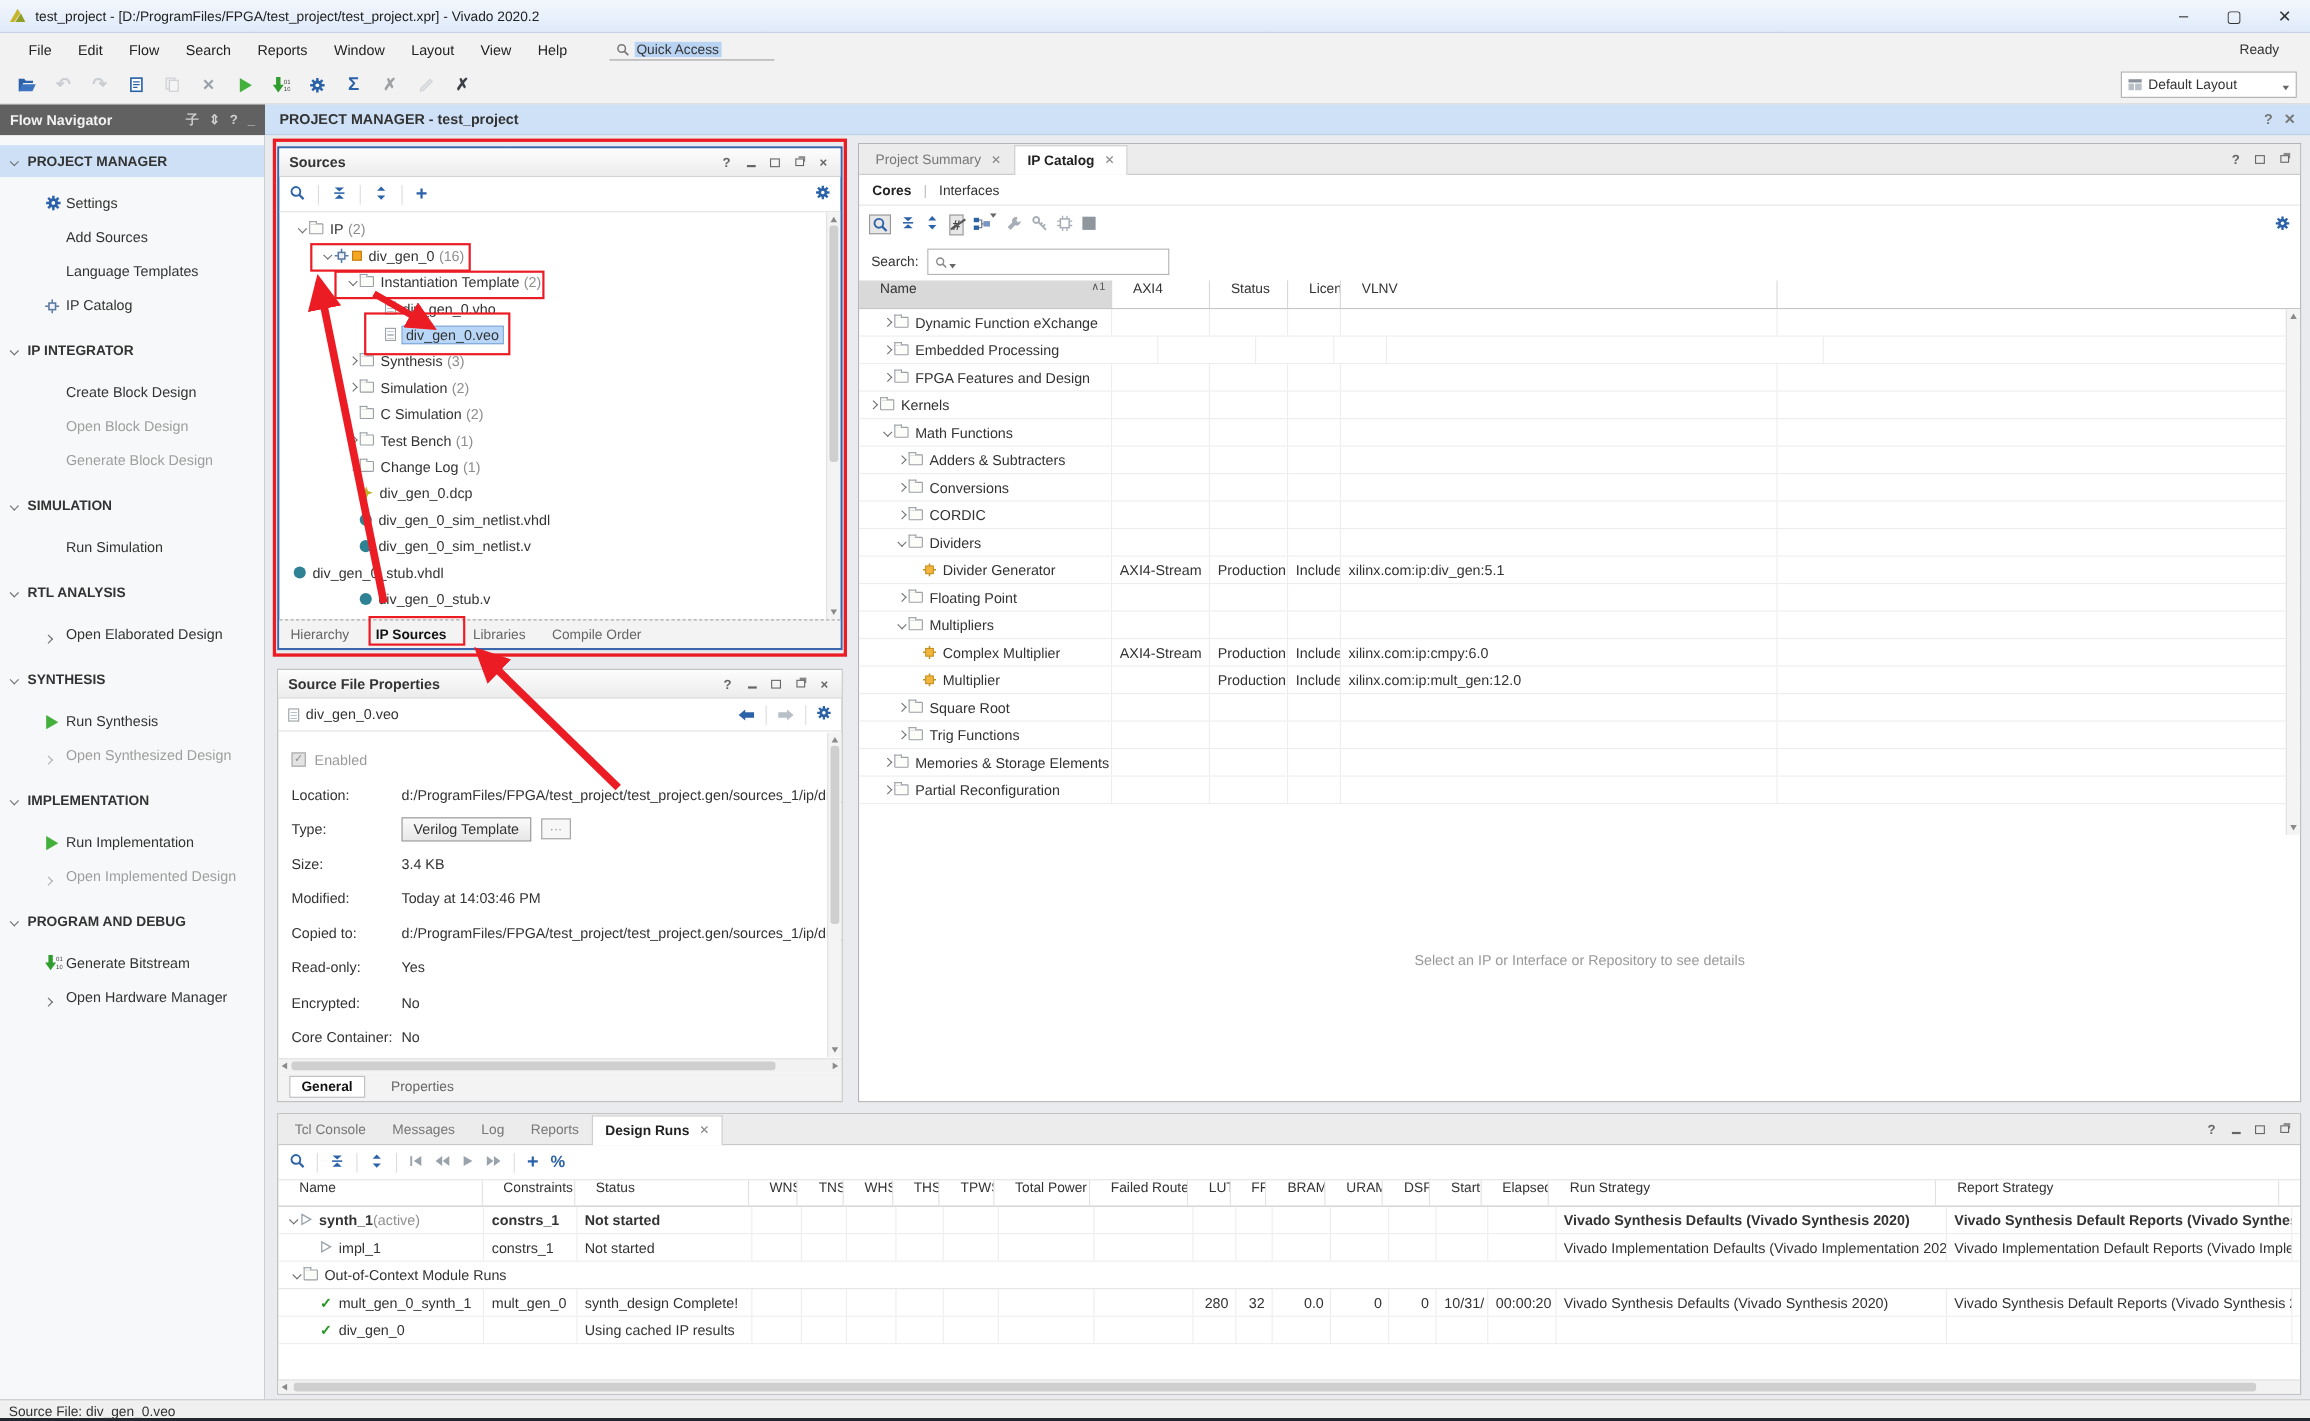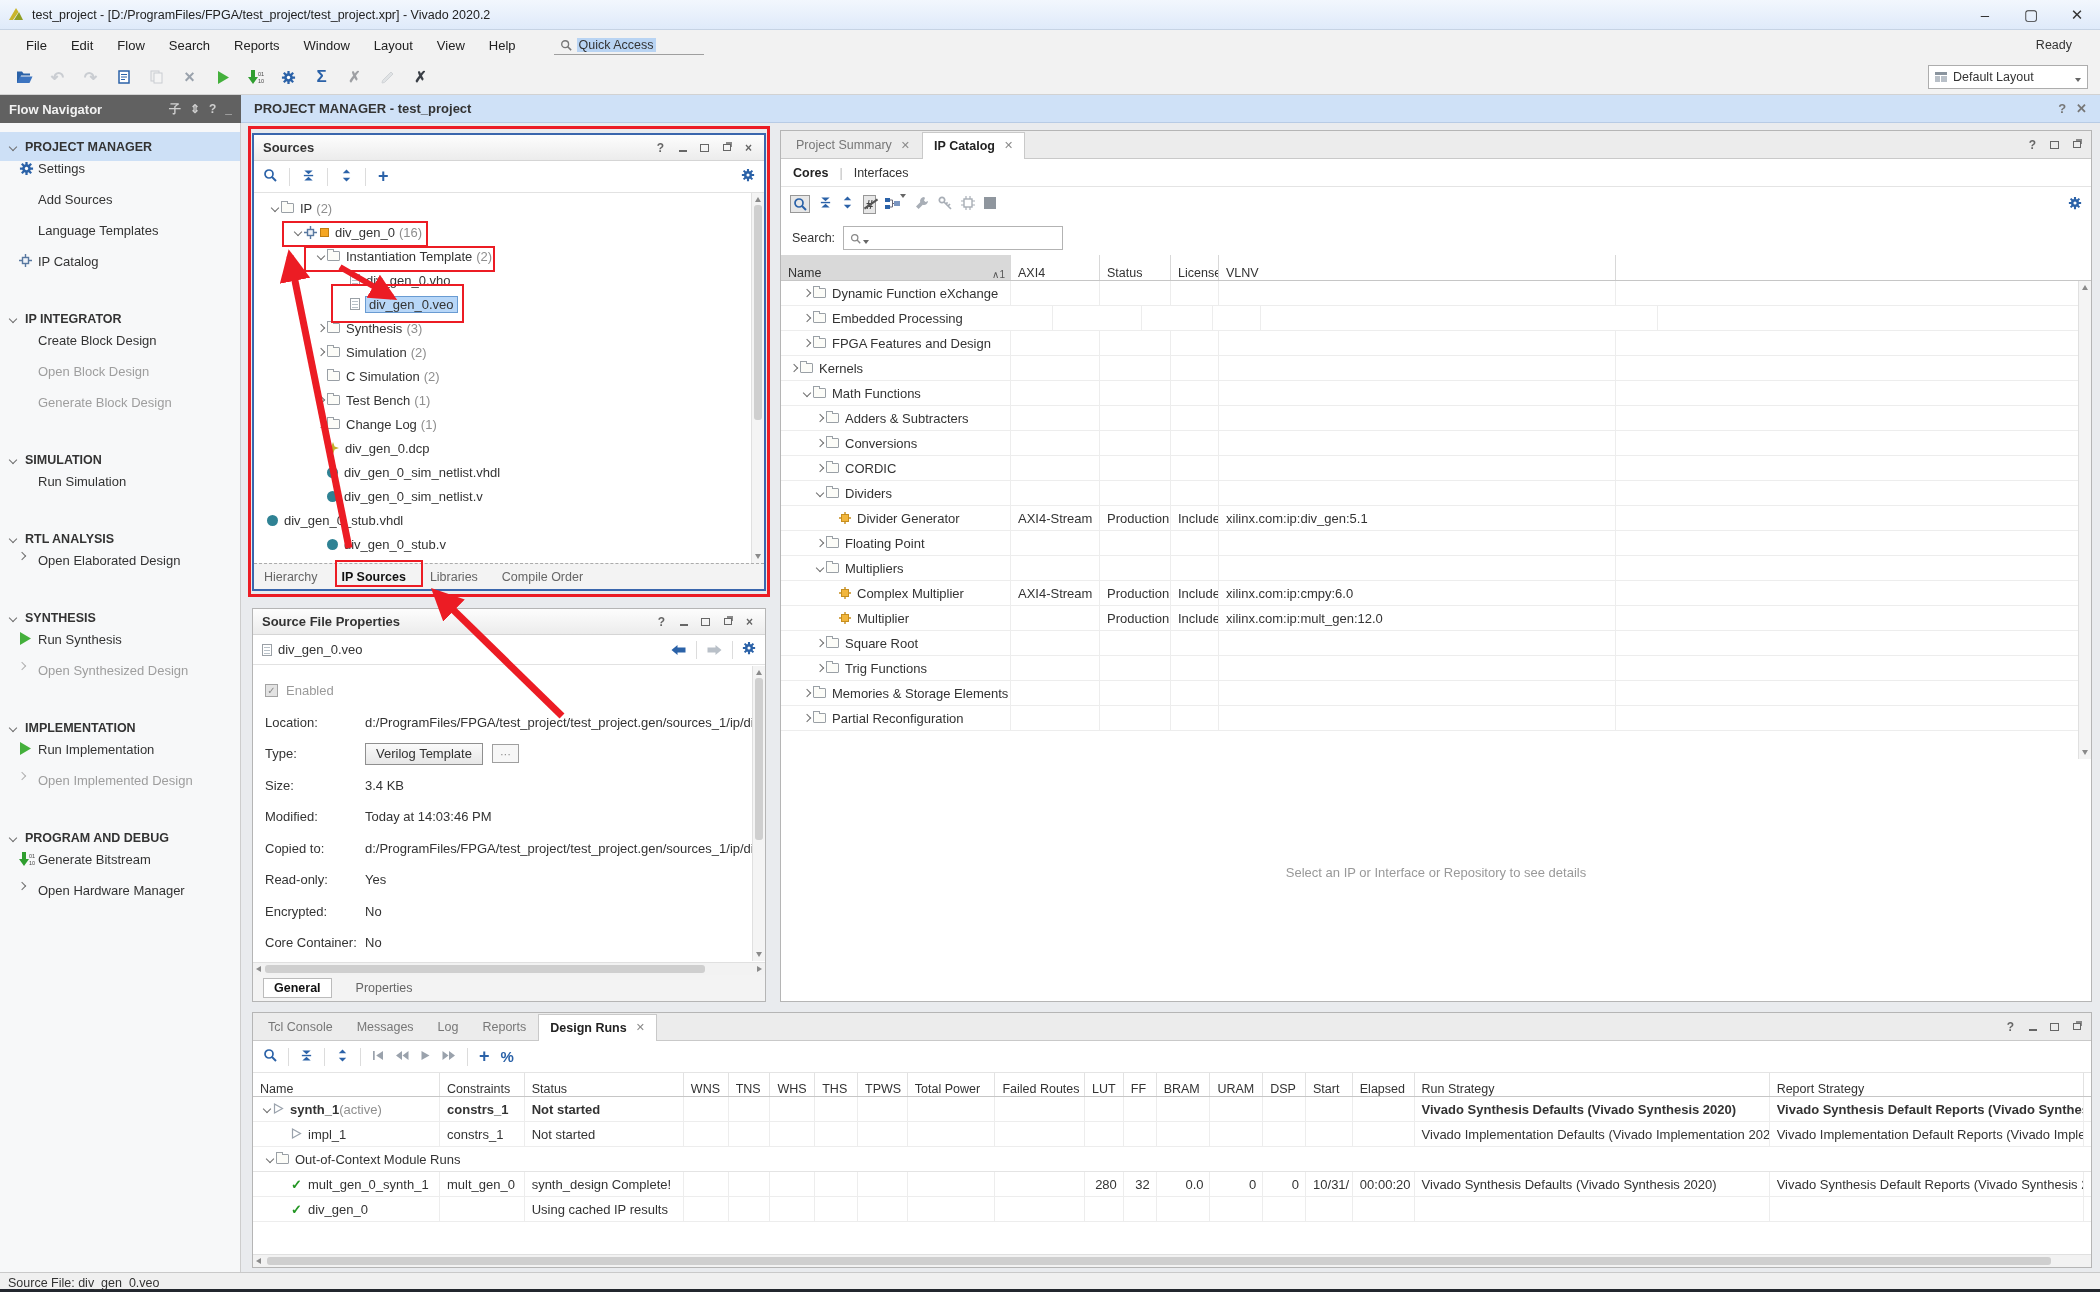--- a/index.html
+++ b/index.html
@@ -29,21 +29,21 @@
 .fnhdr .hicons{margin-left:auto;display:flex;gap:9px;color:#cfcfcf;font-size:12px;font-weight:bold;align-items:center}
 .pmbar{flex:1;background:#cfe1f7;border-bottom:1px solid #b7cbe5;display:flex;align-items:center;padding:0 13px;font-weight:bold}
 .pmbar .hicons{margin-left:auto;display:flex;gap:10px;color:#777;font-weight:bold}
 
 .main{position:absolute;top:123px;left:0;right:0;bottom:20px;display:flex}
 .sidebar{width:241px;background:#f7f8f9;border-right:1px solid #cdcdcd;padding-top:9px;flex:none}
 .fn-sec{margin-bottom:19px}
 .fn-hd{height:29px;display:flex;align-items:center;padding-left:10px;font-weight:bold;font-size:12.5px;color:#333}
 .fn-hd.sel{background:#cde0f6}
 .fn-hd .chev{margin-right:9px}
-.fn-it{height:31px;display:flex;align-items:flex-start;padding-left:19px;color:#333}
+.fn-it{height:31px;display:flex;align-items:flex-end;padding-left:41px;color:#333}
 .fn-it.dis{color:#9e9e9e}
 .slot{width:19px;flex:none;display:flex;justify-content:flex-start;align-items:center}
 .workspace{flex:1;position:relative;background:#e9ebee}
 
 .panel{position:absolute;background:#fff;border:1px solid #b5b5b5;display:flex;flex-direction:column}
 .panel.focused{border:2px solid #3a66ad}
 .phdr{height:26px;background:linear-gradient(#fdfdfd,#ececec);border-bottom:1px solid #d5d5d5;display:flex;align-items:center;padding:0 9px;flex:none}
 .phdr .ttl{font-weight:bold}
 .hicons{display:flex;align-items:center;gap:9px;color:#666}
 .phdr .hicons{margin-left:auto}
@@ -98,21 +98,21 @@
 .xg{color:#8a8a8a;font-size:11px;font-weight:normal}
 .subtabs{height:28px;display:flex;align-items:center;padding:0 12px;gap:11px;border-bottom:1px solid #e4e4e4;flex:none;font-size:12.5px}
 .subtabs .sep{color:#bbb}
 .subtabs .tab.active{font-weight:bold;color:#222}
 .iptool{height:34px;display:flex;align-items:center;gap:9px;padding:0 9px;flex:none}
 .pressbox{border:1px solid #979797;background:#e7e7e7;padding:1px 2px;display:inline-flex}
 .srow{height:34px;display:flex;align-items:center;gap:8px;padding:0 11px;flex:none;font-size:12.5px}
 .sbox{width:220px;height:24px;border:1px solid #b3b3b3;background:#fff;display:flex;align-items:center;padding:0 6px;gap:2px}
 .caret{width:0;height:0;border-left:3.5px solid transparent;border-right:3.5px solid transparent;border-top:4px solid #666;margin-top:6px}
 .grid-hd{height:26px;display:flex;border-bottom:1px solid #c6c6c6;flex:none;align-items:stretch;font-size:12.5px}
-.gcell{display:flex;align-items:flex-end;padding-left:7px;border-right:1px solid #d8d8d8;overflow:hidden;white-space:nowrap}
+.gcell{display:flex;align-items:flex-start;padding-left:19px;border-right:1px solid #d8d8d8;overflow:hidden;white-space:nowrap}
 .gcell.namehd{background:#d9d9d9}
 .sortb{margin-left:auto;margin-right:5px;font-size:10px;color:#555}
 .irow{height:25px;display:flex;border-bottom:1px solid #ededed;align-items:stretch}
 .icell{display:flex;align-items:center;padding-left:7px;border-right:1px solid #ededed;overflow:hidden;white-space:nowrap}
 .ip-rows{position:relative;flex:none}
 .details-hd{height:24px;background:#ededed;border-top:1px solid #c9c9c9;display:flex;align-items:center;padding-left:11px;font-weight:bold;flex:none}
 .details-bd{flex:1;display:flex;align-items:center;justify-content:center;color:#999}
 
 .drtool{height:32px;display:flex;align-items:center;gap:11px;padding:0 10px;border-bottom:1px solid #e4e4e4;flex:none}
 .num{justify-content:flex-end;padding-right:6px;padding-left:2px}

